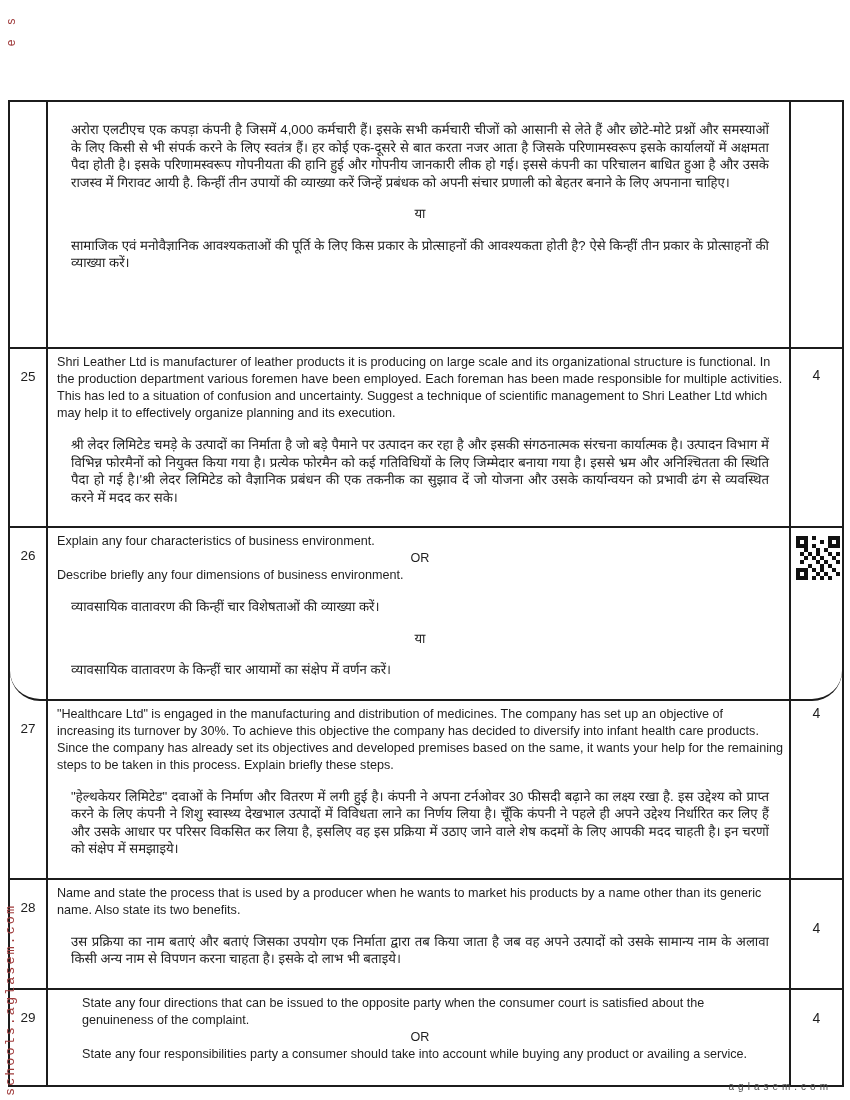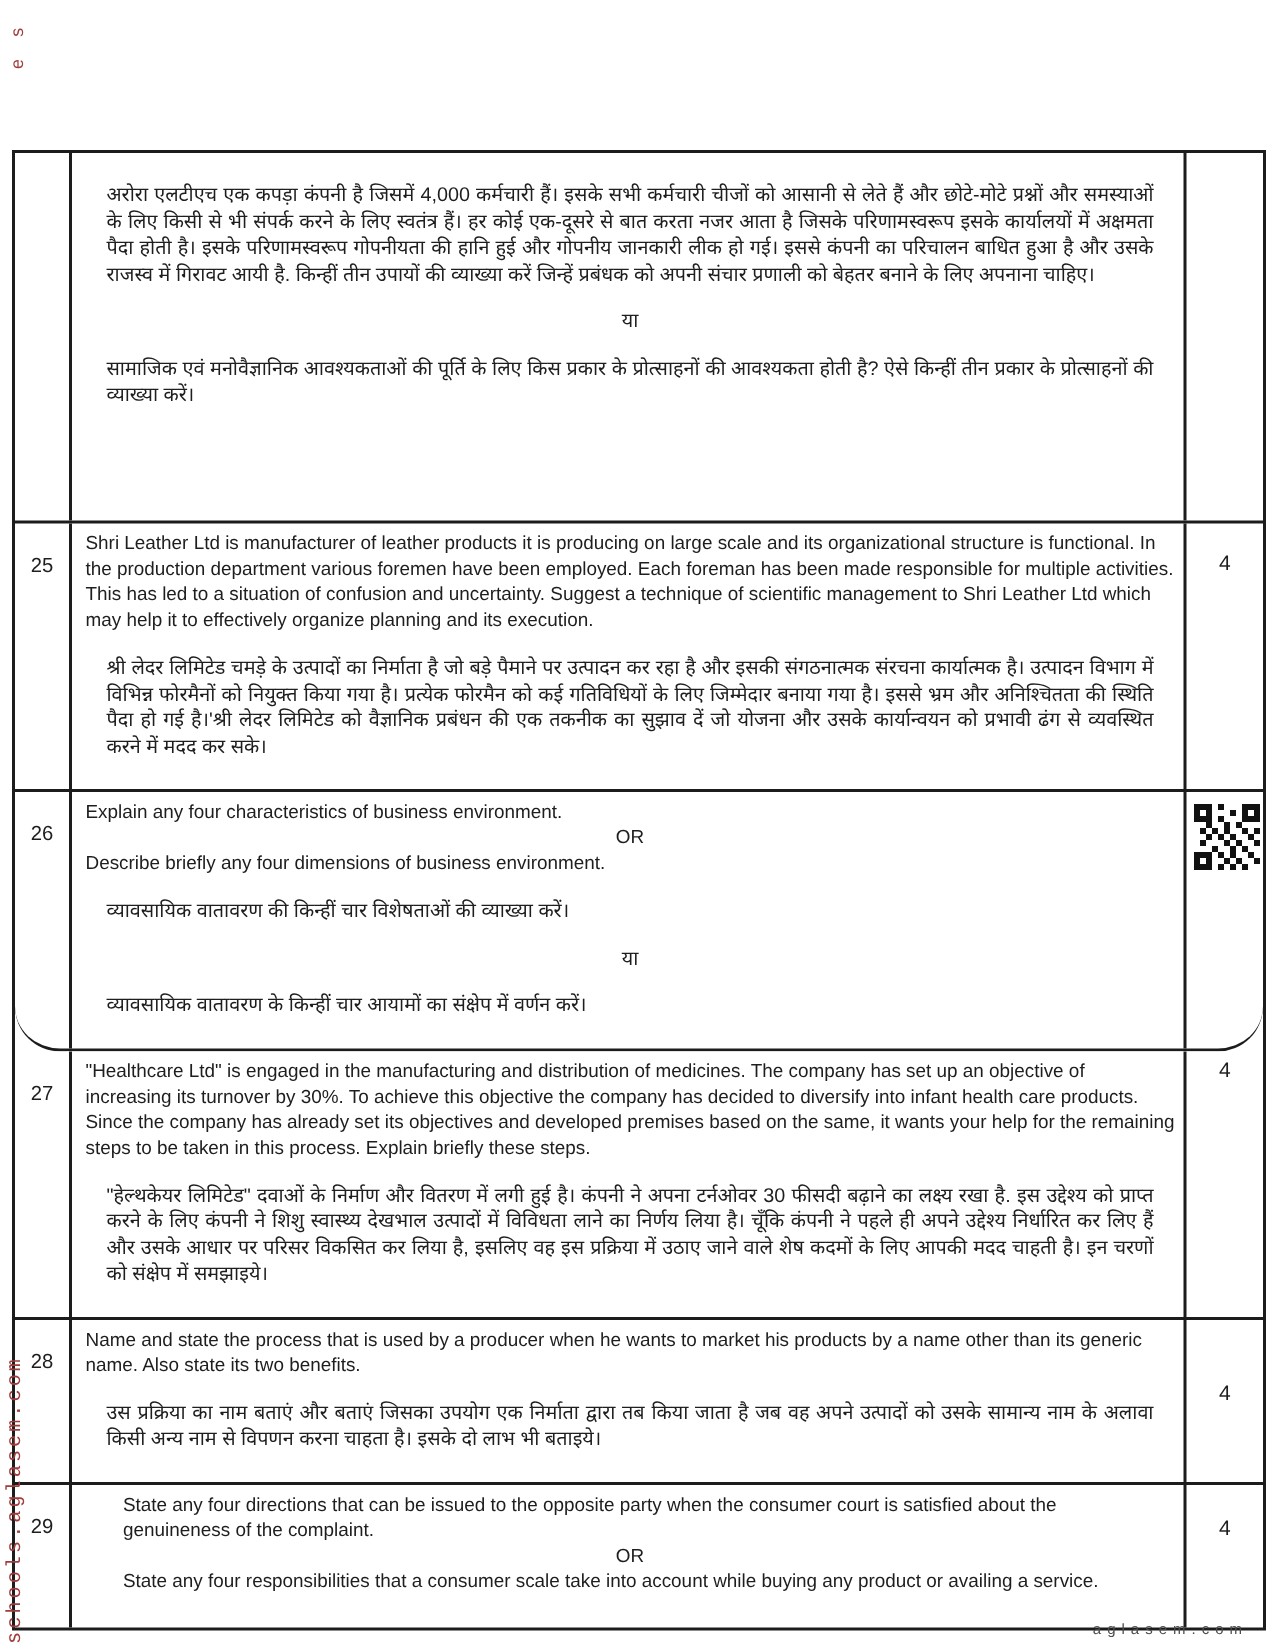--- a/index.html
+++ b/index.html
@@ -234,21 +234,21 @@
       <div class="cell markscell">
         <span class="mk" style="margin-top:40px;">4</span>
       </div>
     </div>
 
     <div class="qrow row-29">
       <div class="cell num">29</div>
       <div class="cell bodycell">
         <p class="en">State any four directions that can be issued to the opposite party when the consumer court is satisfied about the genuineness of the complaint.</p>
         <p class="en orline">OR</p>
-        <p class="en">State any four responsibilities that a consumer scale take into account while buying any product or availing a service.</p>
+        <p class="en">State any four responsibilities party a consumer should take into account while buying any product or availing a service.</p>
       </div>
       <div class="cell markscell">
         <span class="mk" style="margin-top:20px;">4</span>
       </div>
     </div>
 
   </div>
 
   <div class="wm-top">es</div>
   <div class="wm-left">schools.aglasem.com</div>

